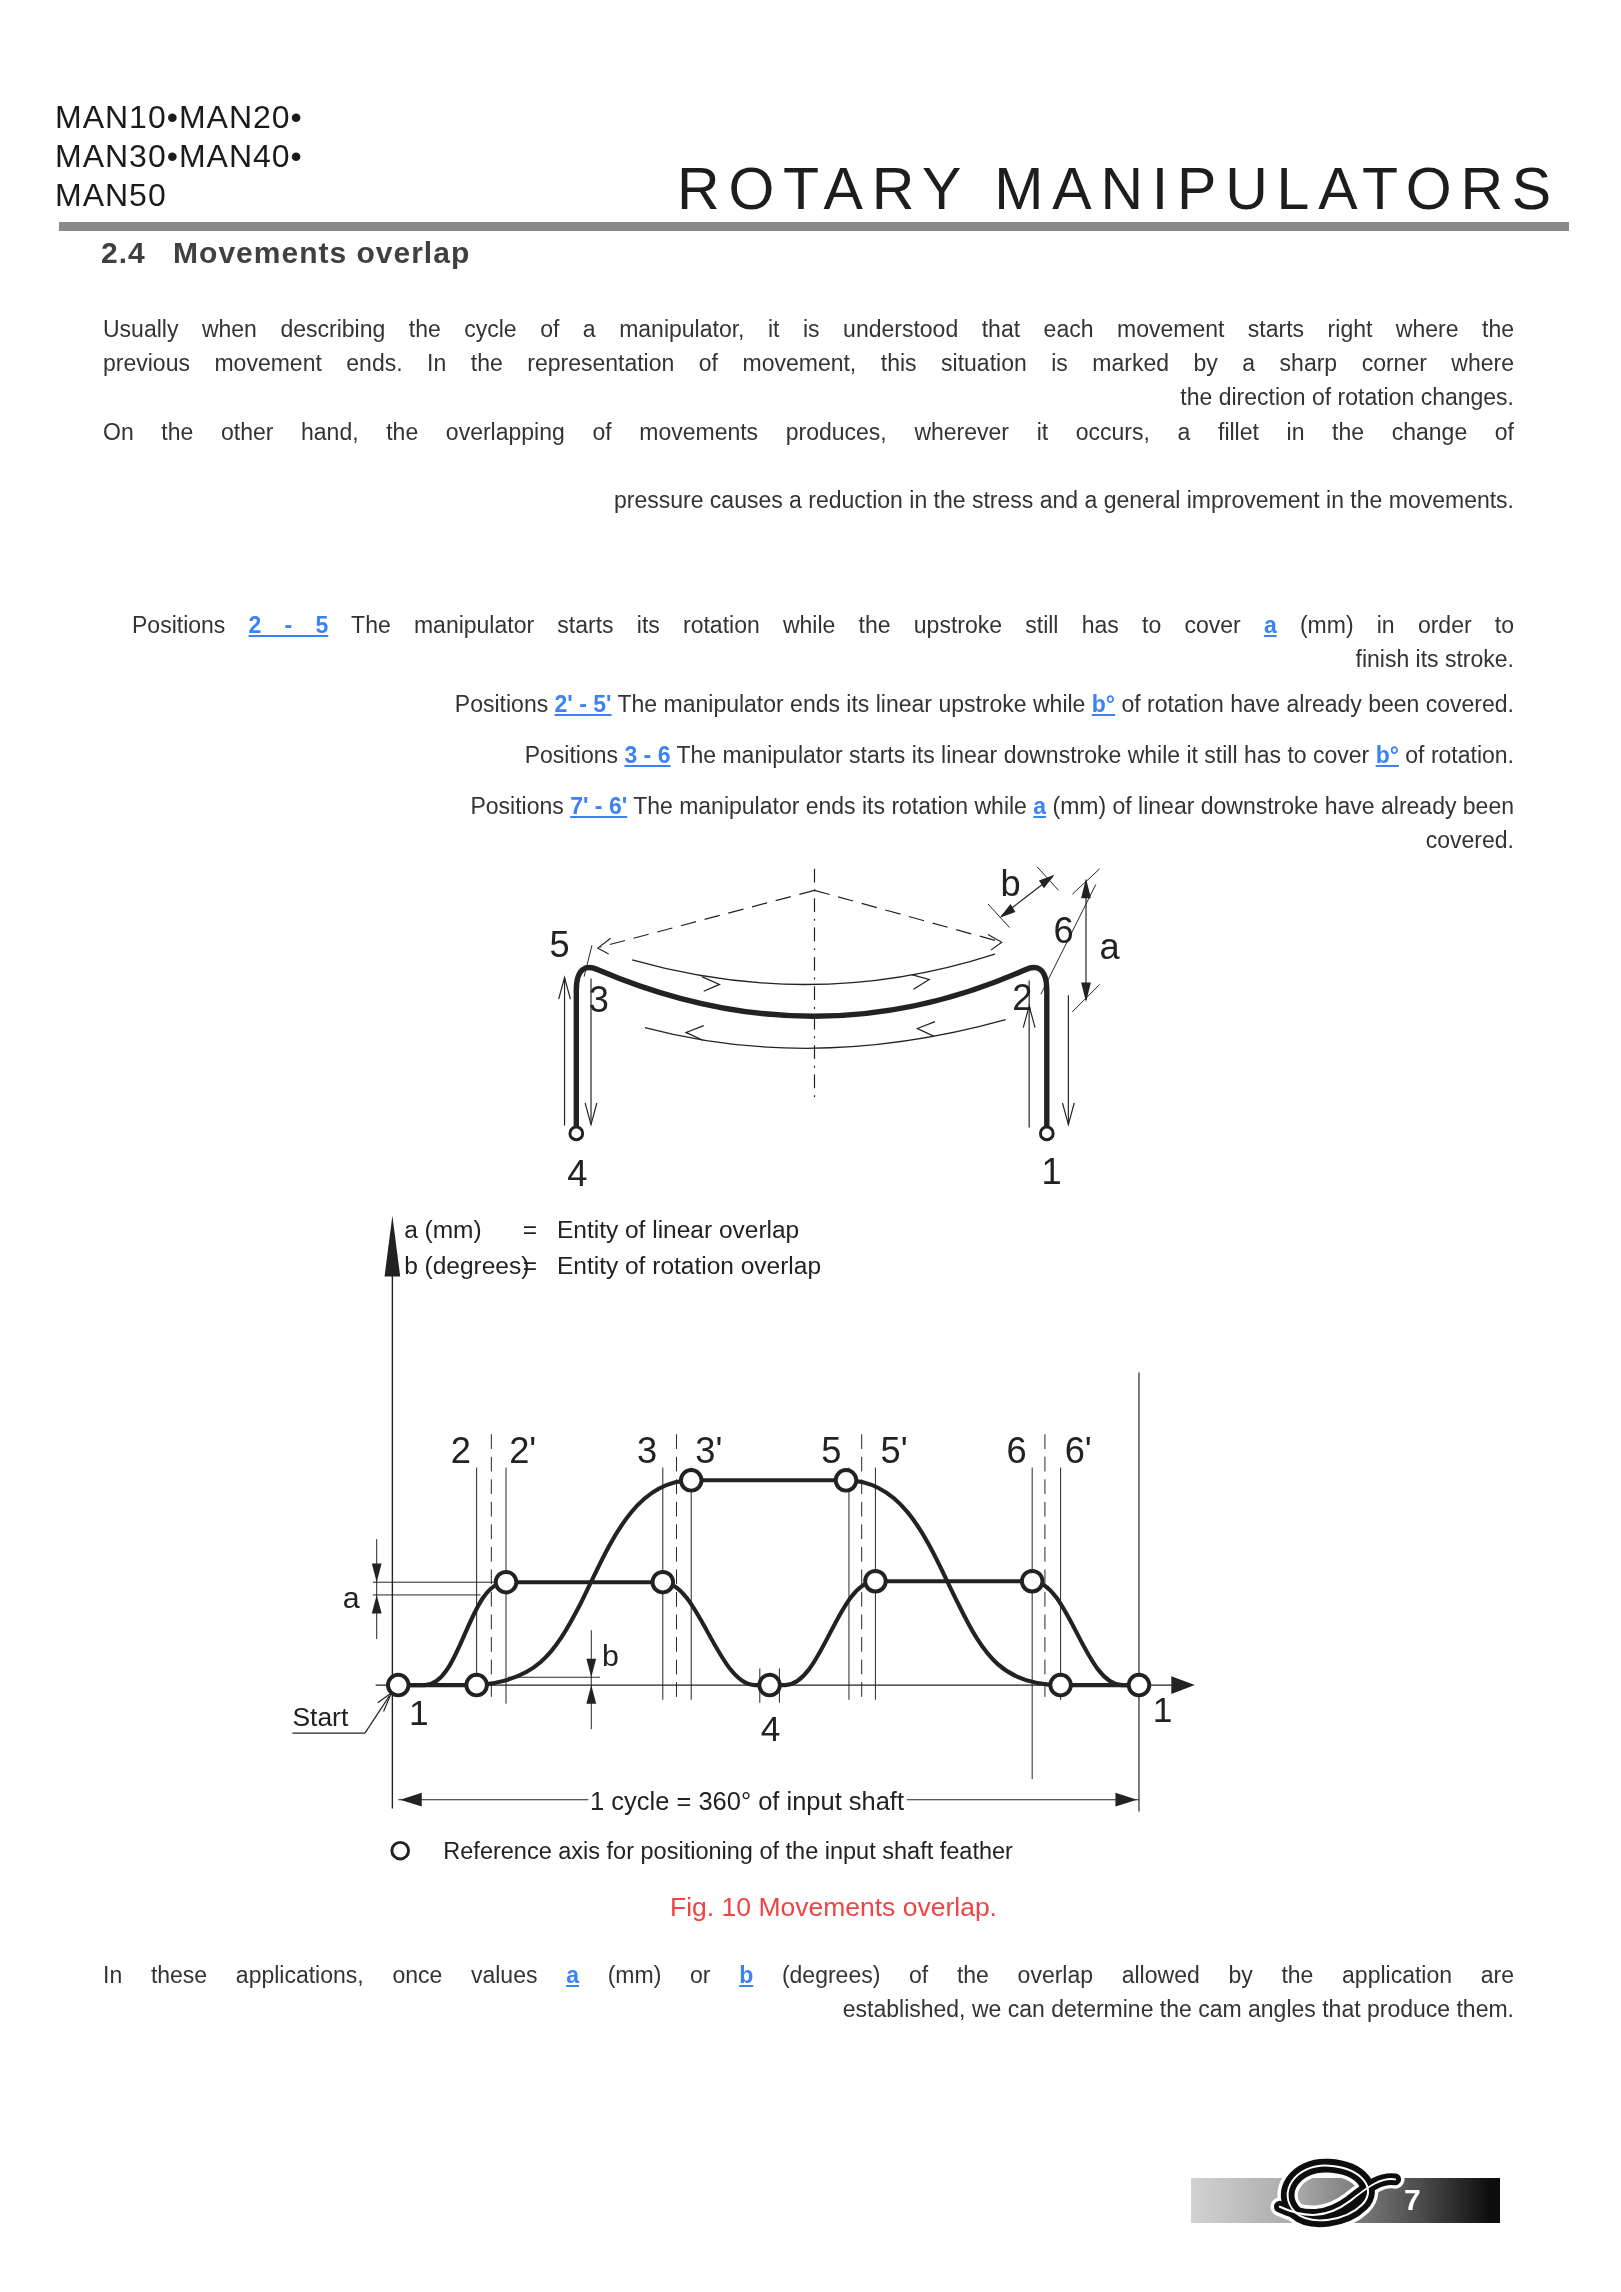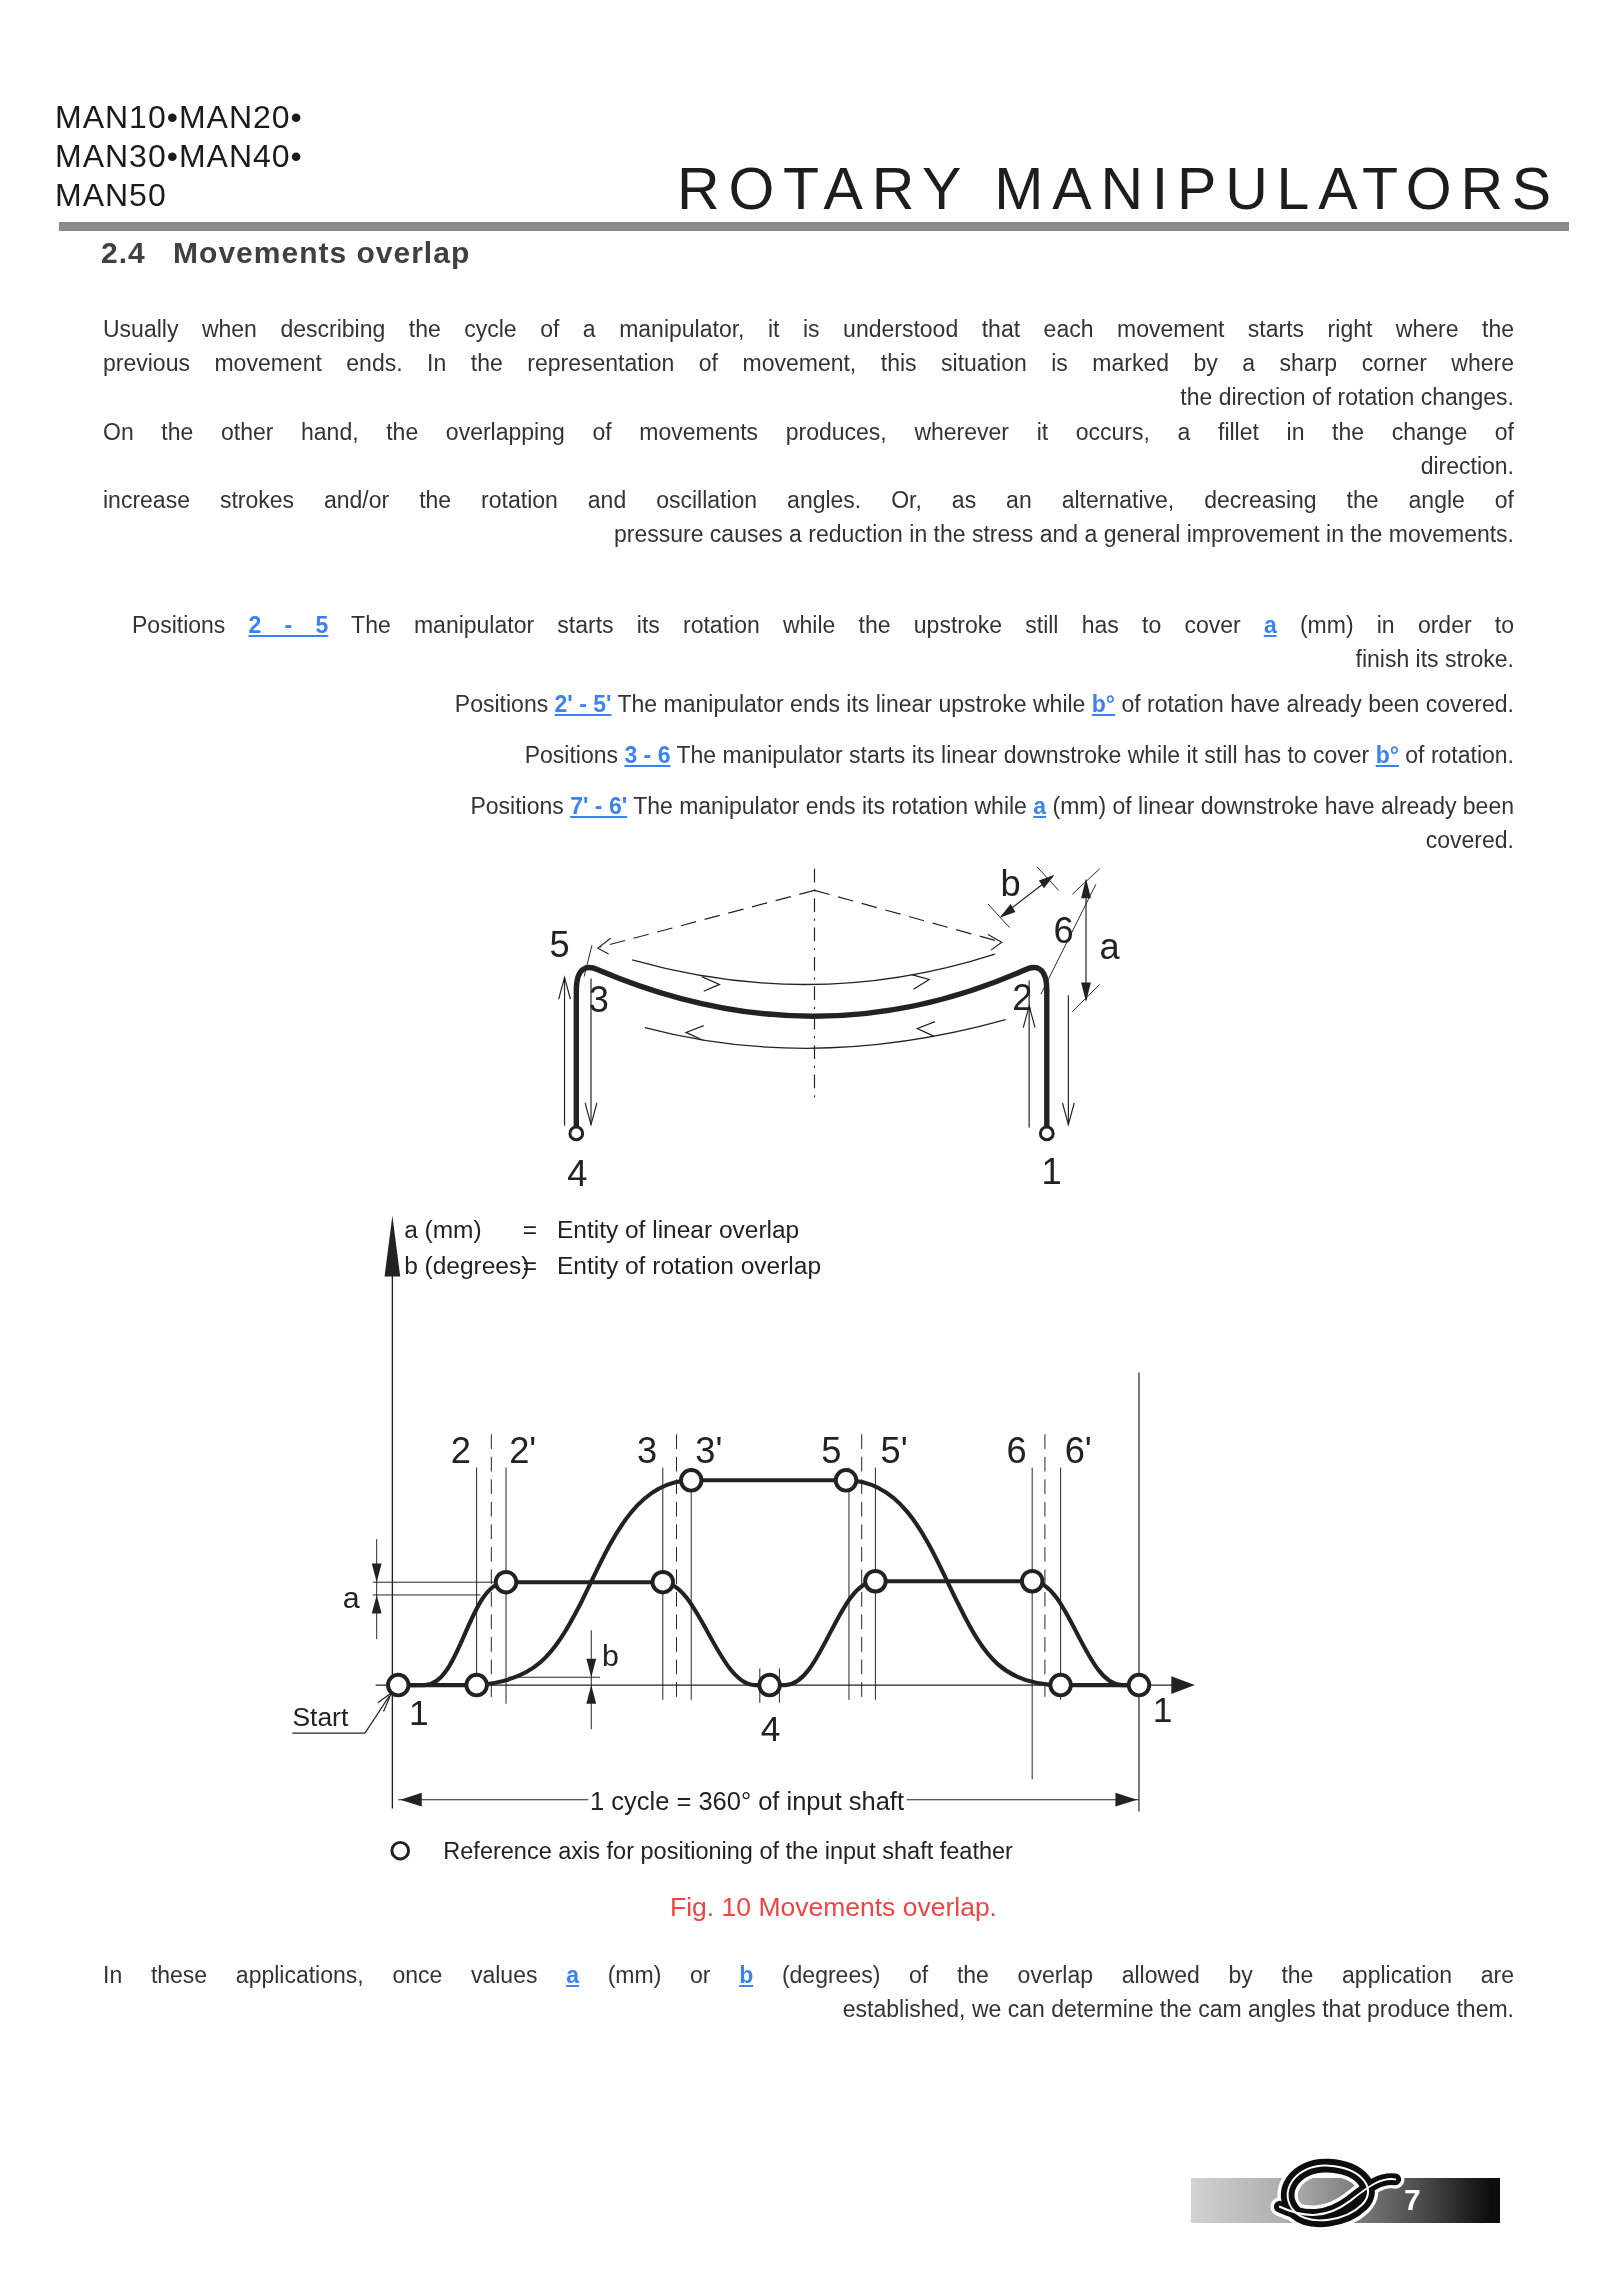--- a/index.html
+++ b/index.html
@@ -43,24 +43,22 @@
   <span class="num">2.4</span><span>Movements overlap</span>
 </div>
 
 <div class="abs bodytext" style="left:103px;top:312px;width:1411px;">
     <div class="tline just">Usually when describing the cycle of a manipulator, it is understood that each movement starts right where the</div>
     <div class="tline just">previous movement ends. In the representation of movement, this situation is marked by a sharp corner where</div>
     <div class="tline">the direction of rotation changes.</div>
   </div>
 <div class="abs bodytext" style="left:103px;top:415px;width:1411px;">
     <div class="tline just">On the other hand, the overlapping of movements produces, wherever it occurs, a fillet in the change of</div>
-    <div class="tline">direction.</div>
   </div>
 <div class="abs bodytext" style="left:103px;top:483px;width:1411px;">
-    <div class="tline just">increase strokes and/or the rotation and oscillation angles. Or, as an alternative, decreasing the angle of</div>
     <div class="tline">pressure causes a reduction in the stress and a general improvement in the movements.</div>
   </div>
 <div class="abs bodytext" style="left:132px;top:608px;width:1382px;">
     <div class="tline just">Positions <b>2 - 5</b> The manipulator starts its rotation while the upstroke still has to cover <b>a</b> (mm) in order to</div>
     <div class="tline">finish its stroke.</div>
   </div>
 <div class="abs bodytext" style="left:132px;top:687px;width:1382px;">
     <div class="tline">Positions <b>2' - 5'</b> The manipulator ends its linear upstroke while <b>b°</b> of rotation have already been covered.</div>
   </div>
 <div class="abs bodytext" style="left:132px;top:738px;width:1382px;">

